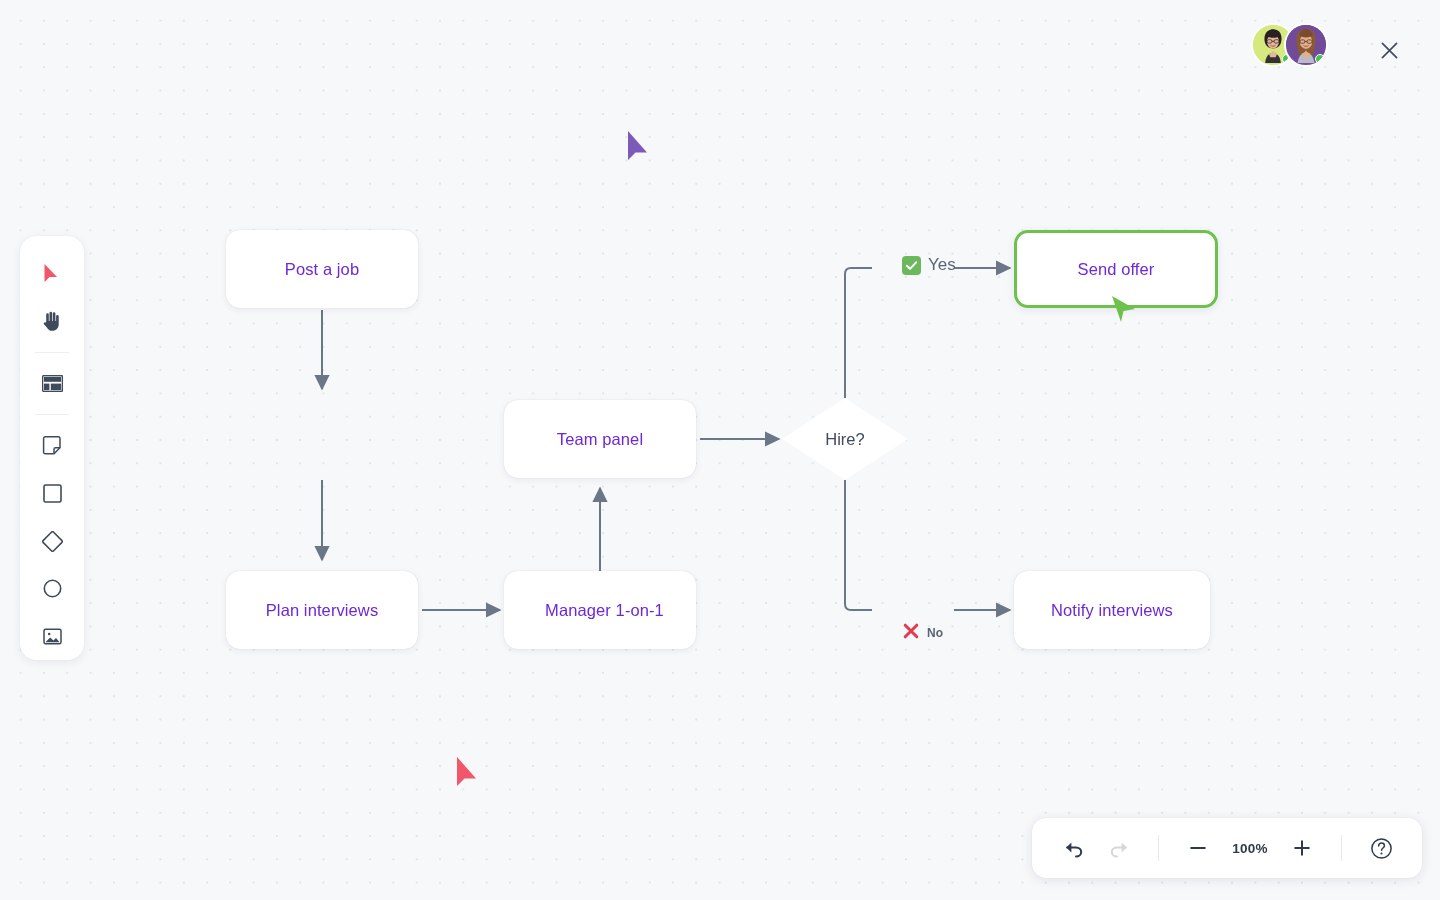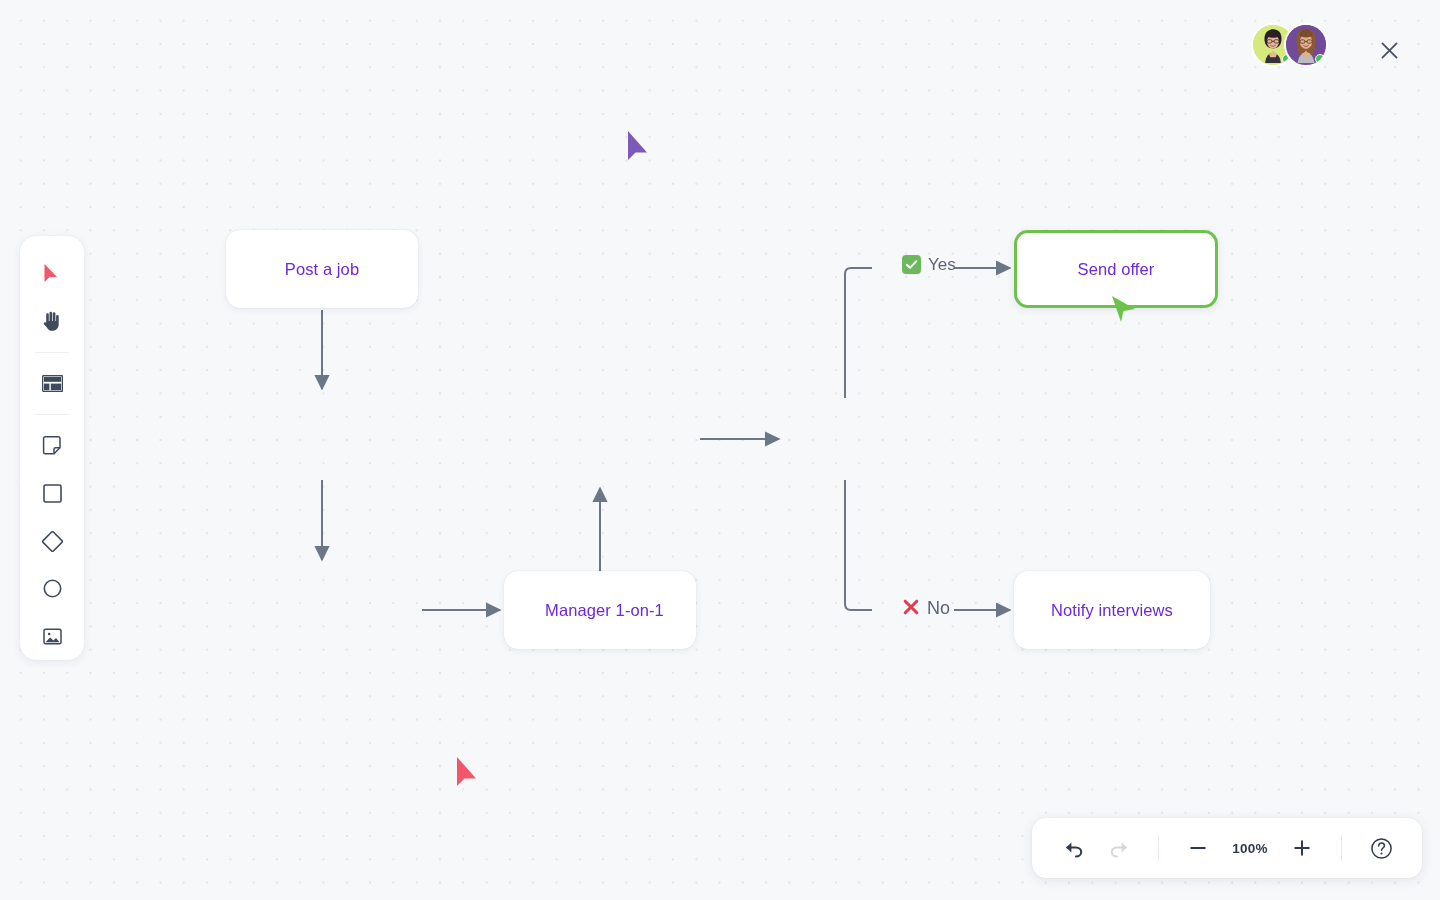--- a/index.html
+++ b/index.html
@@ -59,28 +59,28 @@
     filter: drop-shadow(0 2px 5px rgba(35,45,75,.10));
     cursor: pointer;
   }
 
   
   #edges { position: absolute; left: 0; top: 0; width: 1440px; height: 900px; pointer-events: none; }
 
   
   .branch-label {
     position: absolute;
-    display: flex; align-items: flex-start; gap: 7px;
+    display: flex; align-items: flex-end; gap: 7px;
     font-size: 17px; color: #5b6475; padding-left: 16px;
   }
   .chk {
     width: 19px; height: 19px; border-radius: 4px; background: #6cb85c;
     display: flex; align-items: center; justify-content: center;
   }
-  .branch-label.no { font-weight: normal; font-size: 18px; color: #5b6475; }
+  .branch-label.no { font-weight: bold; font-size: 12px; color: #5b6475; margin-top: 24px; }
 
   
   .cursor { position: absolute; pointer-events: none; }
 
   
   #presence { position: absolute; right: 112px; top: 23px; display: flex; }
   .avatar {
     position: relative; width: 44px; height: 44px; border-radius: 50%;
     border: 2px solid #ffffff; overflow: hidden;
     display: flex; align-items: flex-end; justify-content: center;
@@ -141,26 +141,35 @@
       <path d="M845,398 L845,274 Q845,268 851,268 L872,268"></path>
       <path d="M845,480 L845,604 Q845,610 851,610 L872,610"></path>
     </g>
   </svg>
 
   <div class="node" style="left:226px;top:230px;width:192px;height:78px;">
     <span>Post a job</span>
   </div>
 
 
-
+  <div class="node" style="left:226px;top:571px;width:192px;height:78px;">
+    <span>Plan interviews</span>
+  </div>
+
+  <div class="node" style="left:504px;top:400px;width:192px;height:78px;">
+    <span>Team panel</span>
+  </div>
 
   <div class="node" style="left:504px;top:571px;width:192px;height:78px;padding-left:9px;">
     <span>Manager 1-on-1</span>
   </div>
 
+  <div class="diamond" style="left:782px;top:398px;width:126px;height:82px;">
+    <span>Hire?</span>
+  </div>
 
   <div class="node selected" style="left:1014px;top:230px;width:204px;height:78px;">
     <span>Send offer</span>
   </div>
 
   <div class="node" style="left:1014px;top:571px;width:196px;height:78px;">
     <span>Notify interviews</span>
   </div>
 
   <div class="branch-label" style="left:886px;top:255px;">

